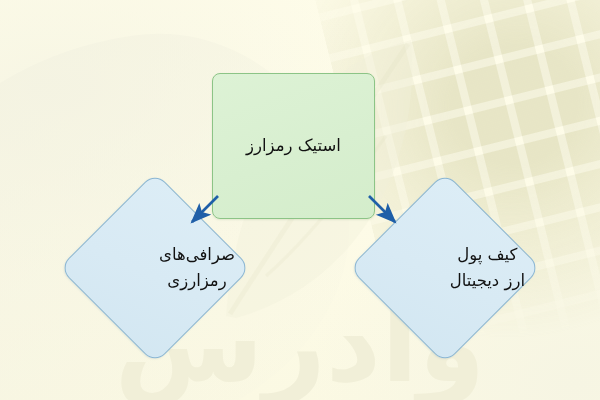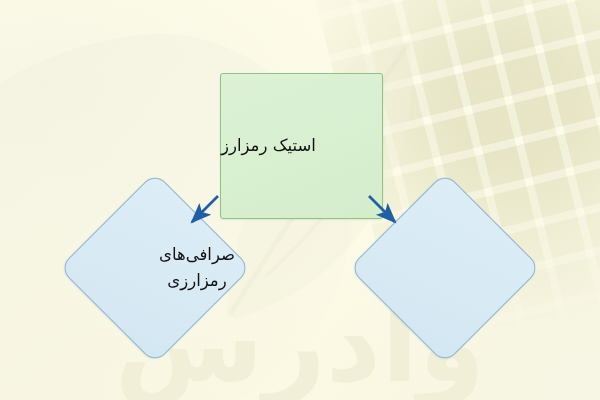--- a/index.html
+++ b/index.html
@@ -89,31 +89,31 @@
     z-index: 2;
     color: #111111;
     text-align: center;
     line-height: 1.55;
     font-size: 16.5px;
     white-space: pre-line;
   }
 
   #node-staking {
     position: absolute;
-    left: 220px;
+    left: 212px;
     top: 73px;
     width: 163px;
     height: 146px;
     box-sizing: border-box;
     border: 1.6px solid #8cc486;
-    border-radius: 3px;
+    border-radius: 8px;
     background: linear-gradient(160deg, #ddf2d5 0%, #d8efd0 55%, #d4edcb 100%);
     display: flex;
     align-items: center;
-    justify-content: flex-end;
+    justify-content: center;
     box-shadow: 0 1px 2px rgba(120,160,110,0.18);
   }
 
   .diamond {
     position: absolute;
     width: 136px;
     height: 136px;
     box-sizing: border-box;
     border: 1.6px solid #8ab6d4;
     border-radius: 14px;
@@ -175,14 +175,18 @@
     <div class="node-text">استیک رمزارز</div>
   </div>
 
   <div class="diamond" id="node-exchanges"></div>
   <div class="diamond-label" id="label-exchanges">
     <div class="node-text">صرافی‌های
 رمزارزی</div>
   </div>
 
   <div class="diamond" id="node-wallet"></div>
+  <div class="diamond-label" id="label-wallet">
+    <div class="node-text">کیف پول
+ارز دیجیتال</div>
+  </div>
 
 </div>
 
 </body></html>

